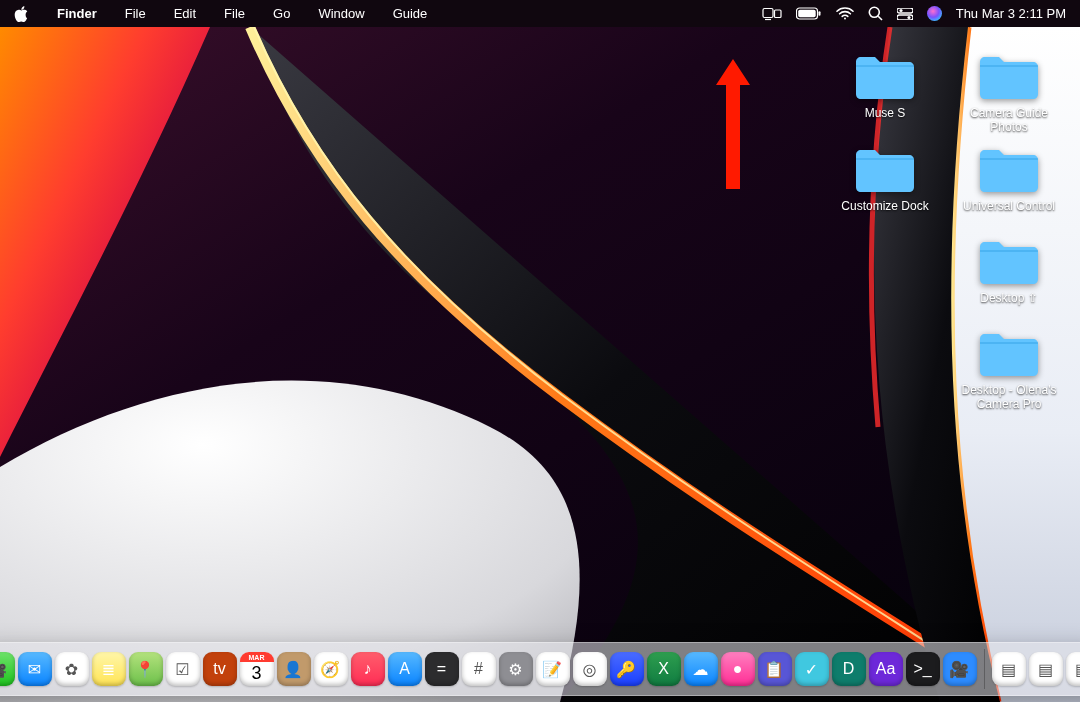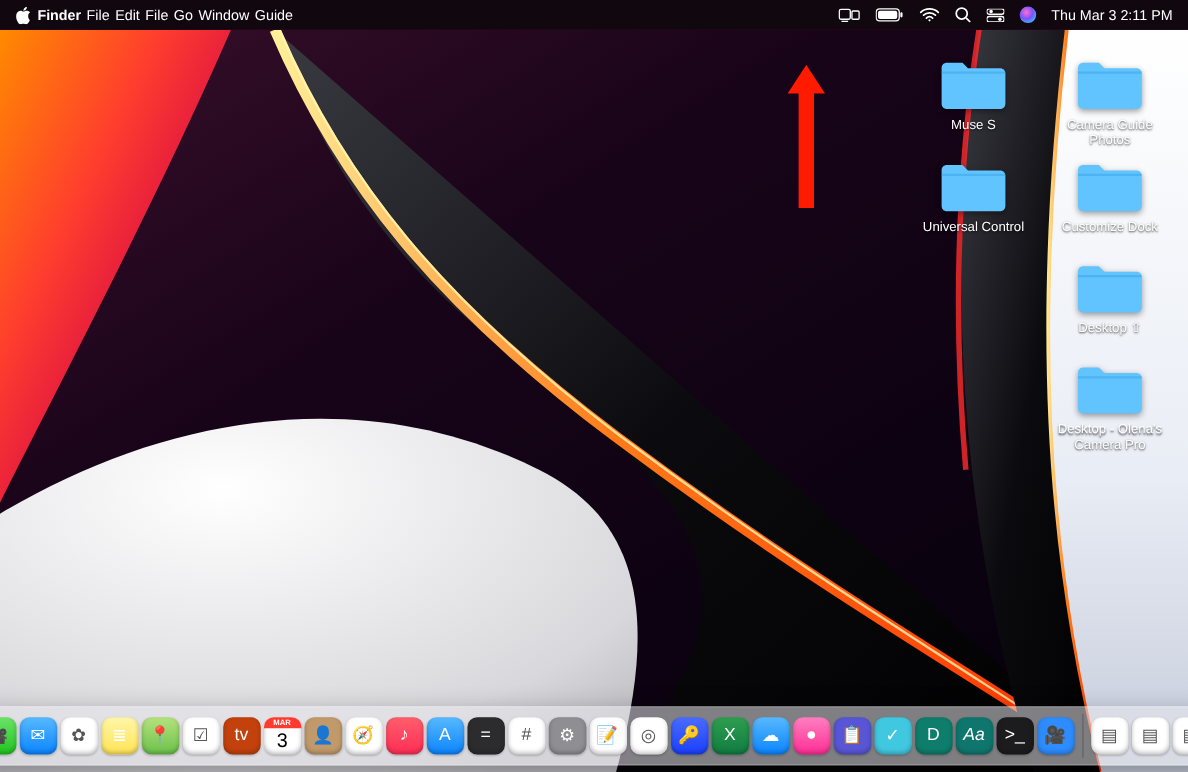--- a/index.html
+++ b/index.html
@@ -7,34 +7,34 @@
 
   
   .menubar {
     position: absolute; top:0; left:0; right:0; height:27px;
     background: rgba(30,12,28,0.55);
     backdrop-filter: blur(6px);
     display:flex; align-items:center; justify-content:space-between;
     color:#fff; font-size:13px; padding:0 14px;
     z-index: 50;
   }
-  .menubar-left, .menubar-right { display:flex; align-items:center; gap:5px; }
+  .menubar-left, .menubar-right { display:flex; align-items:center; gap:28px; }
   .menubar-right { gap:14px; }
   .menubar .bold { font-weight:600; }
   .menubar svg { display:block; }
   .menubar .icon, .menubar .label { cursor:default; }
   .siri-dot {
     width:15px; height:15px; border-radius:50%;
     background: radial-gradient(circle at 40% 35%, #ff6ed0 0%, #7a52ff 45%, #2bd2ff 85%);
   }
 
   
   .desktop {
     position:absolute; top:27px; left:0; right:0; bottom:0;
-    background:#be185d;
+    background:#15803d;
     overflow:hidden;
   }
   .desktop svg.wall { position:absolute; inset:0; width:100%; height:100%; }
 
   
   .annot-arrow { position:absolute; left:716px; top:32px; z-index:20; }
 
   
   .folders { position:absolute; top:25px; right:10px; width:240px; display:flex; flex-wrap:wrap; gap:10px 14px; z-index:15; }
   .folder { width:110px; display:flex; flex-direction:column; align-items:center; text-align:center; color:#fff; font-size:12px; text-shadow:0 1px 2px rgba(0,0,0,0.8); }
@@ -192,28 +192,28 @@
           <path d="M2 10c0-3 2-5 5-5h14l5 5h29c3 0 5 2 5 5v27c0 3-2 5-5 5H7c-3 0-5-2-5-5V10z" fill="#62c4ff"></path>
           <path d="M2 13h58v2H2z" fill="#2e9de0" opacity="0.4"></path>
         </svg>
       <div class="fname">Camera Guide Photos</div>
     </div>
     <div class="folder">
       <svg width="62" height="50" viewBox="0 0 62 50">
           <path d="M2 10c0-3 2-5 5-5h14l5 5h29c3 0 5 2 5 5v27c0 3-2 5-5 5H7c-3 0-5-2-5-5V10z" fill="#62c4ff"></path>
           <path d="M2 13h58v2H2z" fill="#2e9de0" opacity="0.4"></path>
         </svg>
+      <div class="fname">Customize Dock</div>
+    </div>
+    <div class="folder">
+      <svg width="62" height="50" viewBox="0 0 62 50">
+          <path d="M2 10c0-3 2-5 5-5h14l5 5h29c3 0 5 2 5 5v27c0 3-2 5-5 5H7c-3 0-5-2-5-5V10z" fill="#62c4ff"></path>
+          <path d="M2 13h58v2H2z" fill="#2e9de0" opacity="0.4"></path>
+        </svg>
       <div class="fname">Universal Control</div>
-    </div>
-    <div class="folder">
-      <svg width="62" height="50" viewBox="0 0 62 50">
-          <path d="M2 10c0-3 2-5 5-5h14l5 5h29c3 0 5 2 5 5v27c0 3-2 5-5 5H7c-3 0-5-2-5-5V10z" fill="#62c4ff"></path>
-          <path d="M2 13h58v2H2z" fill="#2e9de0" opacity="0.4"></path>
-        </svg>
-      <div class="fname">Customize Dock</div>
     </div>
     <div class="folder" style="visibility:hidden">
         <svg width="62" height="50"></svg>
         <div class="fname"></div>
       </div>
     <div class="folder">
       <svg width="62" height="50" viewBox="0 0 62 50">
           <path d="M2 10c0-3 2-5 5-5h14l5 5h29c3 0 5 2 5 5v27c0 3-2 5-5 5H7c-3 0-5-2-5-5V10z" fill="#62c4ff"></path>
           <path d="M2 13h58v2H2z" fill="#2e9de0" opacity="0.4"></path>
         </svg>
@@ -259,21 +259,21 @@
       <div class="app" style="background: rgb(142, 142, 147); font-size: 16px;">⚙</div>
       <div class="app" style="background: rgb(255, 255, 255); font-size: 16px; color: rgb(85, 85, 85);">📝</div>
       <div class="app" style="background: rgb(255, 255, 255); font-size: 16px; color: rgb(85, 85, 85);">◎</div>
       <div class="app" style="background: linear-gradient(rgb(74, 108, 255), rgb(26, 63, 255)); font-size: 16px;">🔑</div>
       <div class="app" style="background: linear-gradient(rgb(46, 158, 79), rgb(16, 124, 65)); font-size: 16px;">X</div>
       <div class="app" style="background: linear-gradient(rgb(87, 185, 255), rgb(10, 132, 255)); font-size: 16px;">☁</div>
       <div class="app" style="background: linear-gradient(rgb(255, 127, 191), rgb(255, 45, 149)); font-size: 16px;">●</div>
       <div class="app" style="background: rgb(88, 86, 214); font-size: 16px;">📋</div>
       <div class="app" style="background: rgb(64, 200, 224); font-size: 16px;">✓</div>
       <div class="app" style="background: rgb(14, 125, 108); font-size: 16px;">D</div>
-      <div class="app" style="background: #0f766e; font-size: 16px; font-style: italic;">Aa</div>
+      <div class="app" style="background: #6d28d9; font-size: 16px;">Aa</div>
       <div class="app" style="background: rgb(28, 28, 30); font-size: 16px;">&gt;_</div>
       <div class="app" style="background: rgb(45, 140, 255); font-size: 16px;">🎥</div>
       <div class="sep"></div>
       <div class="app" style="background: rgb(255, 255, 255); font-size: 16px; color: rgb(85, 85, 85);">▤</div>
       <div class="app" style="background: rgb(255, 255, 255); font-size: 16px; color: rgb(85, 85, 85);">▤</div>
       <div class="app" style="background: rgb(255, 255, 255); font-size: 16px; color: rgb(85, 85, 85);">▤</div>
     </div>
 </div>
 
 </body></html>

